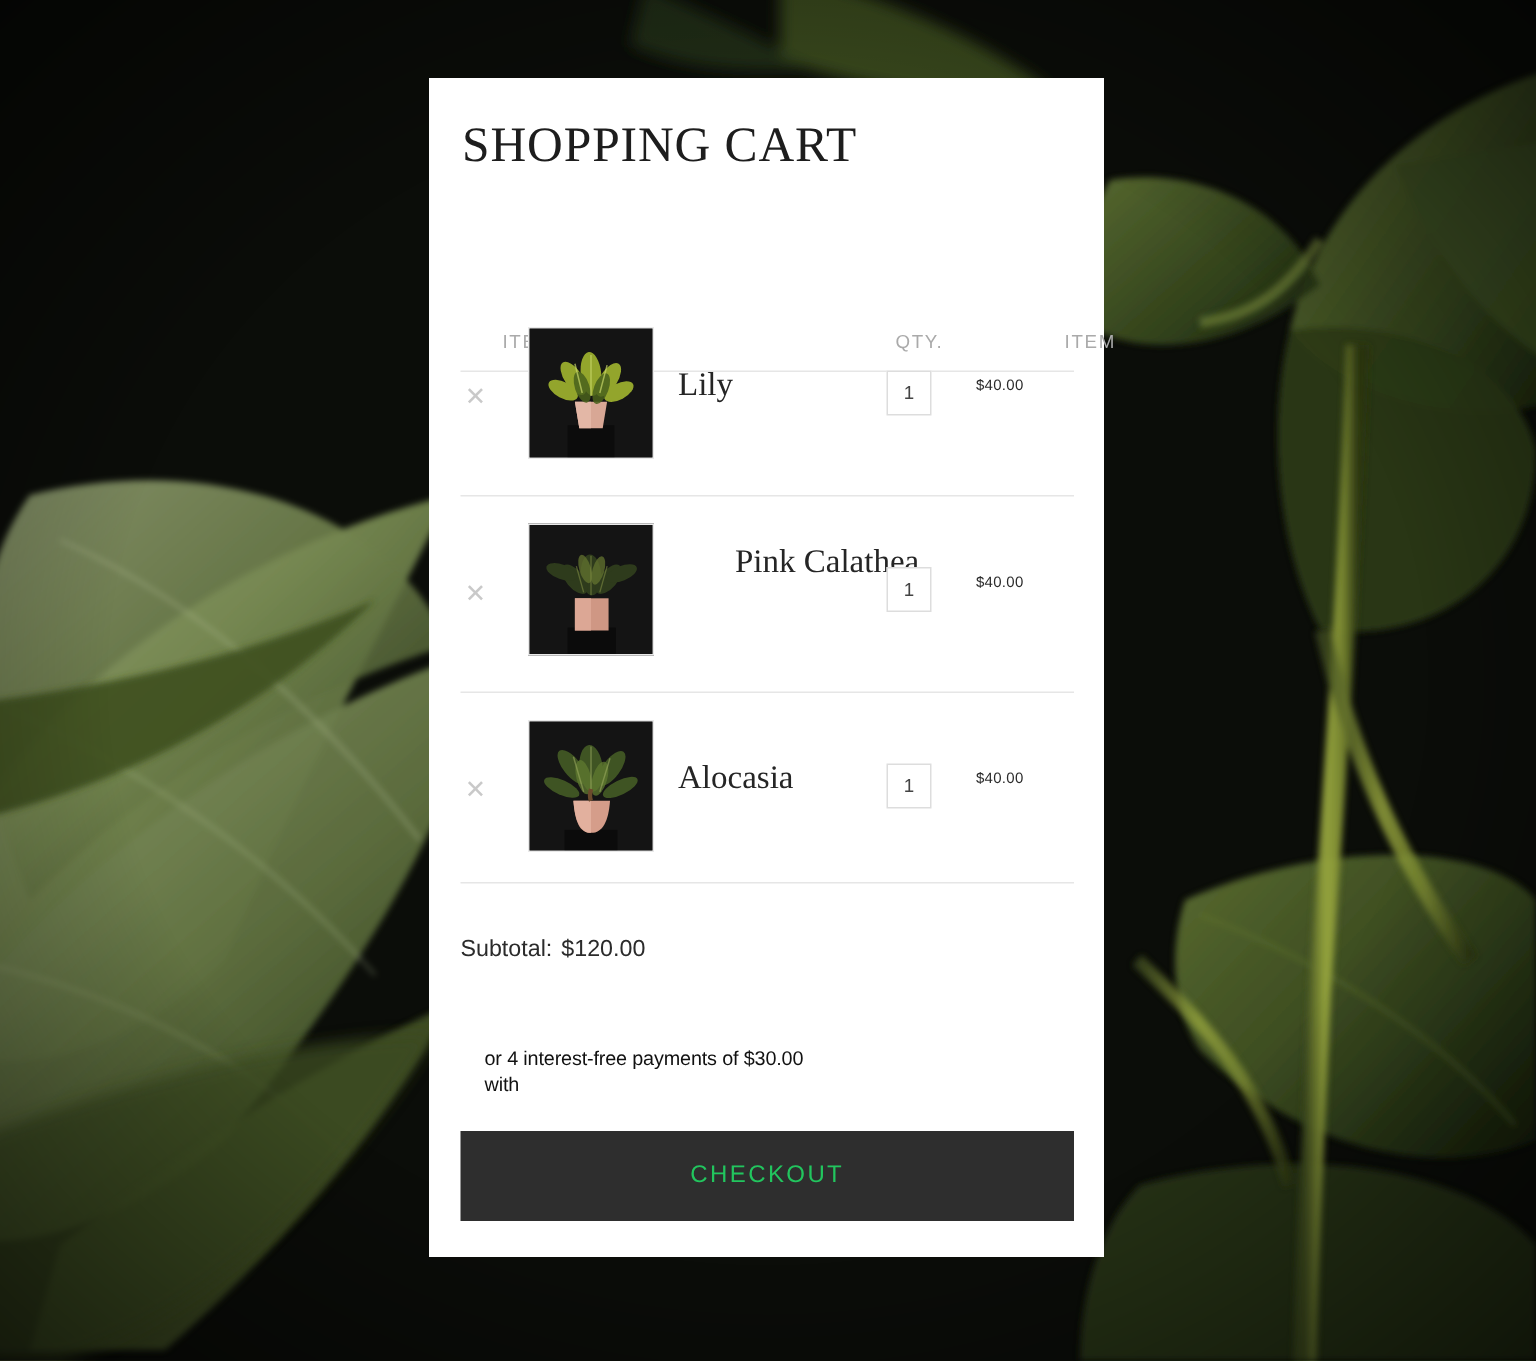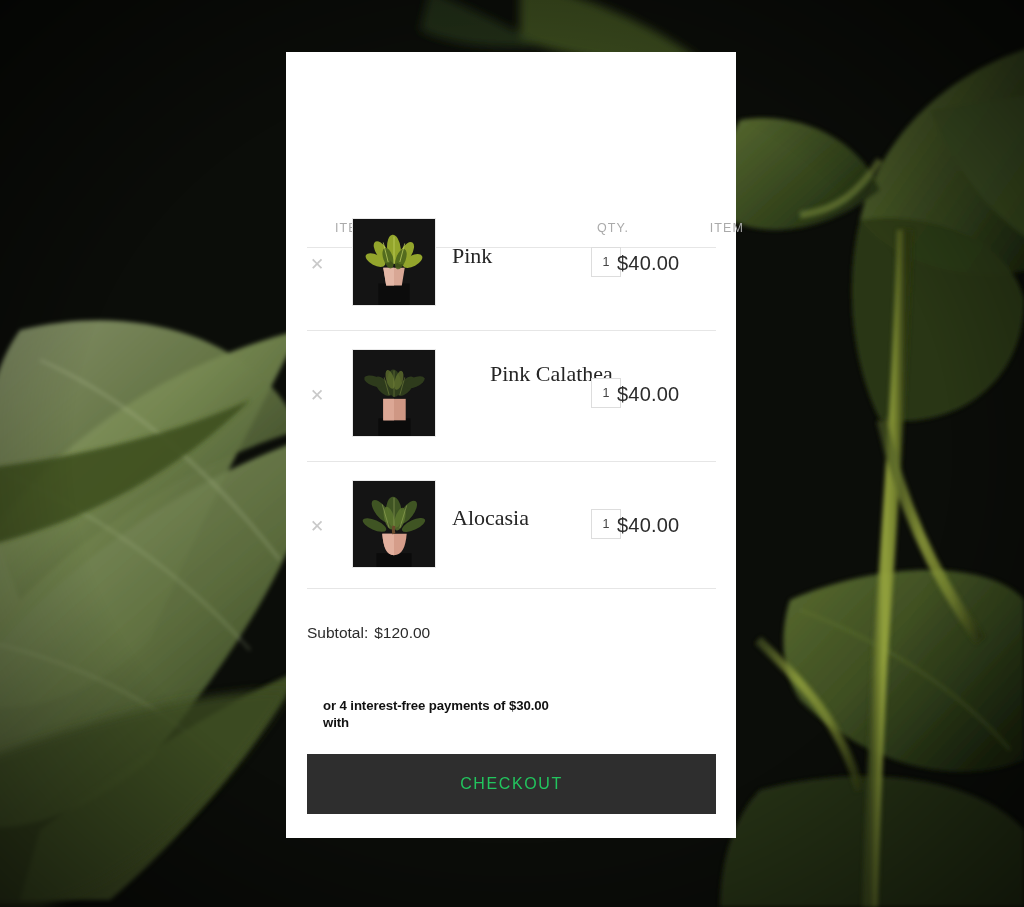--- a/index.html
+++ b/index.html
@@ -147,22 +147,22 @@
     line-height: 28px;
     font-family: "Liberation Sans", sans-serif;
     cursor: text;
   }
 
   .item-price {
     position: absolute;
     left: 310px;
     top: 43px;
     width: 99px;
-    text-align: left;
-    font-size: 20px;
+    text-align: center;
+    font-size: 10px;
     color: #2b2b2b;
     letter-spacing: 0.2px;
   }
 
   
   #subtotal-row {
     position: absolute;
     left: 21px;
     top: 572px;
     width: 409px;
@@ -178,21 +178,21 @@
     top: 645px;
     width: 393px;
     height: 46px;
   }
   #afterpay-text {
     position: absolute;
     left: 0;
     top: 0;
     font-size: 13.2px;
     line-height: 17px;
-    font-weight: bold;
+    font-weight: normal;
     color: #111;
     letter-spacing: -0.1px;
     width: 230px;
   }
   #afterpay-badge {
     position: absolute;
     left: 230px;
     top: 3px;
     width: 133px;
     height: 30px;
@@ -305,20 +305,21 @@
       <path d="M 430 -10 C 470 10 510 25 540 45 C 500 50 450 45 420 30 Z" fill="#2f401a" opacity="0.6"></path>
     </g>
 
     <rect x="0" y="0" width="1024" height="907" fill="url(#gVig)"></rect>
   </svg>
 </div>
 
 <div id="cart-card">
   <div class="card-inner">
 
+    <h1 id="cart-title">SHOPPING CART</h1>
 
     <div class="col-head" id="head-item">ITEM</div>
     <div class="col-head" id="head-qty">QTY.</div>
     <div class="col-head" id="head-price">ITEM</div>
 
     <div class="divider" id="div-head"></div>
 
     <div class="item-row" id="row-0">
       <div class="remove-btn">✕</div>
       <div class="thumb">
@@ -338,21 +339,21 @@
             <ellipse cx="36" cy="40" rx="5" ry="11" transform="rotate(-18 36 40)"></ellipse>
             <ellipse cx="49" cy="41" rx="5" ry="11" transform="rotate(20 49 41)"></ellipse>
           </g>
           <g stroke="#c9d86a" stroke-width="1" opacity="0.7" fill="none">
             <path d="M42 18 L42 46"></path>
               <path d="M31 24 L36 44"></path>
               <path d="M53 25 L48 44"></path>
           </g>
         </svg>
       </div>
-      <div class="item-name">Pink</div>
+      <div class="item-name">Lily</div>
       <div class="qty-box">1</div>
       <div class="item-price">$40.00</div>
     </div>
     <div class="divider" id="div-1"></div>
 
     <div class="item-row" id="row-1">
       <div class="remove-btn">✕</div>
       <div class="thumb">
         <svg viewBox="0 0 84 88" aria-hidden="true">
           <rect x="0" y="0" width="84" height="88" fill="#141414"></rect>

